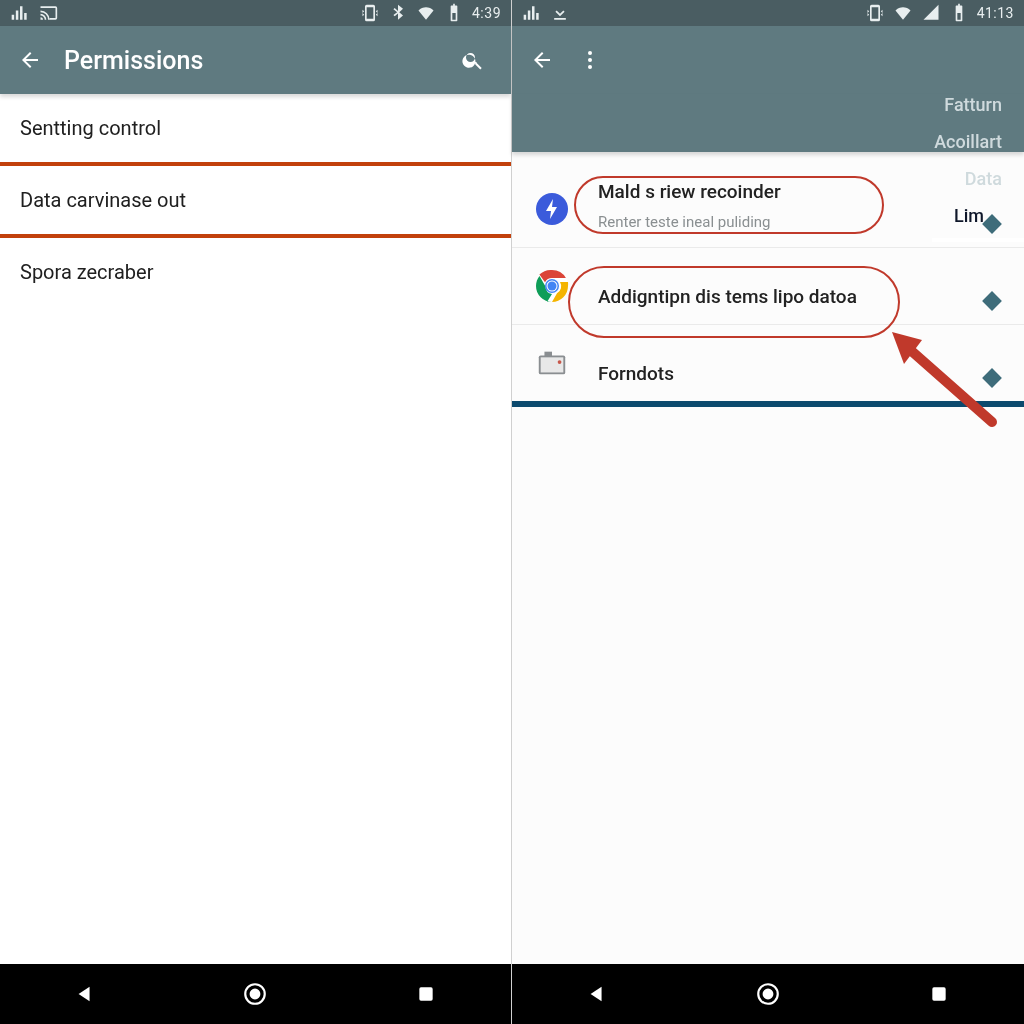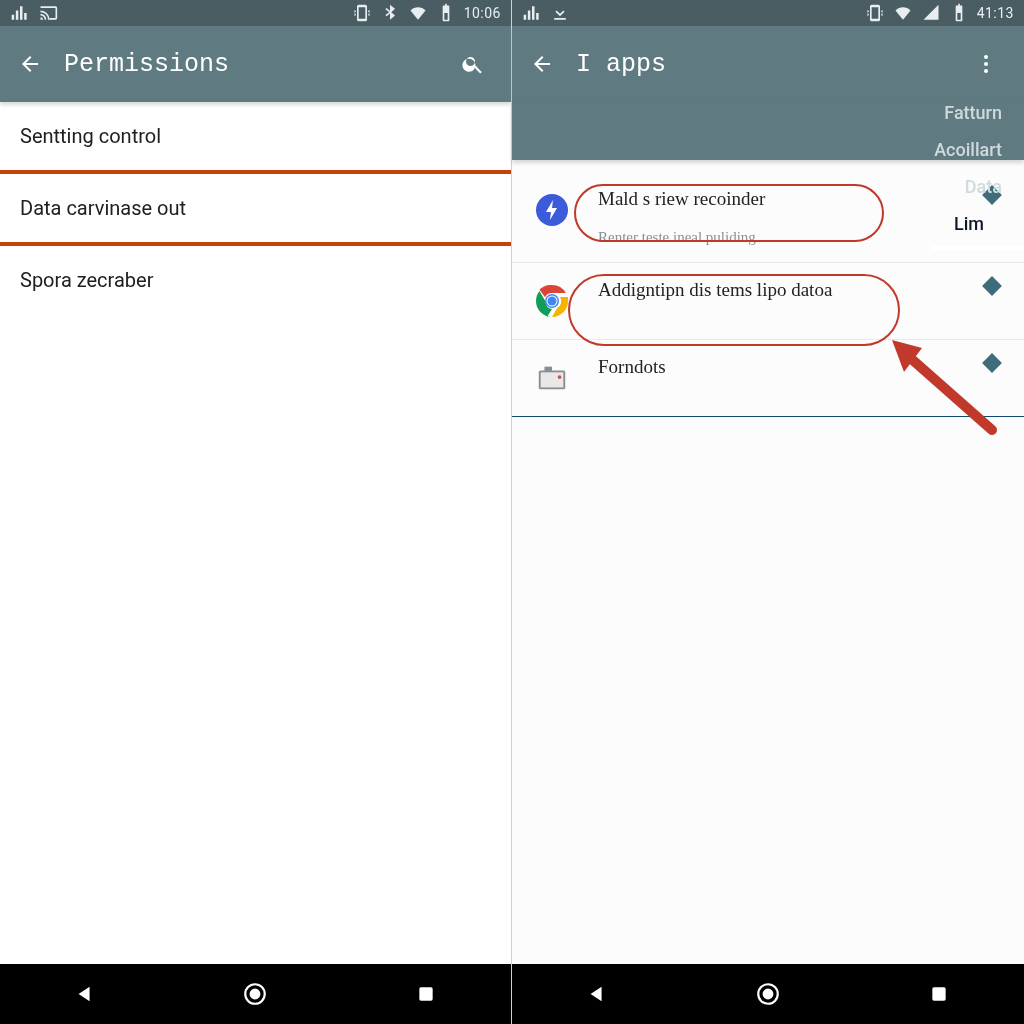--- a/index.html
+++ b/index.html
@@ -8,47 +8,47 @@
   .phone { width:512px; height:1024px; display:flex; flex-direction:column; position:relative; border-right:1px solid #d0d0d0; }
   .phone:last-child { border-right:none; }
 
   
   .statusbar { height:26px; background:#4a5d62; color:#e8eeef; display:flex; align-items:center; padding:0 10px; font-size:14px; letter-spacing:0.5px; }
   .sb-left, .sb-right { display:flex; align-items:center; gap:8px; }
   .sb-right { margin-left:auto; }
   .sb-icon svg { display:block; }
 
   
-  .appbar { background:#5f7a80; height:76px; display:flex; align-items:center; color:#fff; padding:0 14px 0 6px; box-shadow:0 3px 4px rgba(0,0,0,0.15); position:relative; z-index:2;font-family:Liberation Mono, monospace; }
+  .appbar { background:#5f7a80; height:68px; display:flex; align-items:center; color:#fff; padding:0 14px 0 6px; box-shadow:0 3px 4px rgba(0,0,0,0.15); position:relative; z-index:2; }
   .appbar .back { width:48px; height:48px; display:flex; align-items:center; justify-content:center; cursor:pointer; }
   .appbar .title { font-size:25px; font-weight:500; margin-left:10px; flex:1; white-space:nowrap; overflow:hidden; }
   .appbar .action { width:48px; height:48px; display:flex; align-items:center; justify-content:center; cursor:pointer; }
 
   
   .tabs { background:#5f7a80; height:58px; display:flex; align-items:flex-end; color:#cfdadd; position:relative; z-index:2; box-shadow:0 3px 4px rgba(0,0,0,0.15);flex-direction:column;}
   .tab { flex:0 0 auto; padding:0 22px 16px 22px; font-size:18px; font-weight:500; position:relative; cursor:pointer; }
   .tab.active { color:#0f172a; }
   .tab.active::after { content:""; position:absolute; left:0; right:0; bottom:0; height:4px; background:#ffffff; }
 
   
   .content { flex:1; background:#ffffff; overflow:hidden; position:relative; }
   .content.light { background:#fcfcfc; }
 
   
   .plain-list .row { padding:22px 20px; font-size:20px; color:#202020; border-bottom:4px solid #c2410c; cursor:pointer; }
   .plain-list .row:first-child { border-top:none; }
 
   
   .app-list { padding-top:12px; }
-  .app-row { display:flex; align-items:flex-start; padding:16px 18px 16px 18px; border-bottom:1px solid #eaeaea; position:relative; cursor:pointer;font-family:Liberation Serif, serif; }
-  .app-row:last-child { border-bottom:1px solid #0c4a6e; }
+  .app-row { display:flex; align-items:flex-end; padding:16px 18px 16px 18px; border-bottom:1px solid #eaeaea; position:relative; cursor:pointer; }
+  .app-row:last-child { border-bottom:6px solid #0c4a6e; }
   .app-icon { width:44px; height:44px; flex:0 0 44px; display:flex; align-items:center; justify-content:center; }
   .app-text { flex:1; min-width:0; margin-left:24px; }
   .app-title { font-size:19px; color:#222; font-weight:500; }
-  .app-sub { font-size:15px; color:#8a8f91; margin-top:19px; }
+  .app-sub { font-size:15px; color:#8a8f91; margin-top:10px; }
   .app-tail { width:28px; display:flex; justify-content:center; }
   .diamond { width:14px; height:14px; background:#3e6c7a; transform:rotate(45deg); }
 
   
   .anno-circle { position:absolute; border:2px solid #c0392b; border-radius:50% / 50%; pointer-events:none; }
   .anno-arrow { position:absolute; pointer-events:none; }
 
   
   .navbar { height:60px; background:#000; display:flex; align-items:center; justify-content:space-around; }
   .nav-btn { width:96px; height:48px; display:flex; align-items:center; justify-content:center; cursor:pointer; }
@@ -90,21 +90,21 @@
         <span class="sb-icon">
           <svg class="ic-20" viewBox="0 0 24 24" fill="#e8eeef">
               <path d="M12 20l9-11c-5-5-13-5-18 0l9 11z"></path>
             </svg>
         </span>
         <span class="sb-icon">
           <svg class="ic-20" viewBox="0 0 24 24" fill="#e8eeef">
               <path d="M15 3h-2V1h-2v2H9a1 1 0 0 0-1 1v17a1 1 0 0 0 1 1h6a1 1 0 0 0 1-1V4a1 1 0 0 0-1-1zm-1 17h-4v-8h4v8z"></path>
             </svg>
         </span>
-        <span>10:06</span>
+        <span>4:39</span>
       </div>
     </div>
 
     <div class="appbar">
       <div class="back">
         <svg class="ic-24" viewBox="0 0 24 24" fill="#fff">
             <path d="M20 11H7.8l5.6-5.6L12 4l-8 8 8 8 1.4-1.4L7.8 13H20z"></path>
           </svg>
       </div>
       <div class="title">Permissions</div>
@@ -181,21 +181,20 @@
         <span>41:13</span>
       </div>
     </div>
 
     <div class="appbar" style="box-shadow:none;">
       <div class="back">
         <svg class="ic-24" viewBox="0 0 24 24" fill="#fff">
             <path d="M20 11H7.8l5.6-5.6L12 4l-8 8 8 8 1.4-1.4L7.8 13H20z"></path>
           </svg>
       </div>
-      <div class="title">I apps</div>
       <div class="action">
         <svg class="ic-24" viewBox="0 0 24 24" fill="#fff">
             <circle cx="12" cy="5" r="2"></circle>
             <circle cx="12" cy="12" r="2"></circle>
             <circle cx="12" cy="19" r="2"></circle>
           </svg>
       </div>
     </div>
 
     <div class="tabs">

